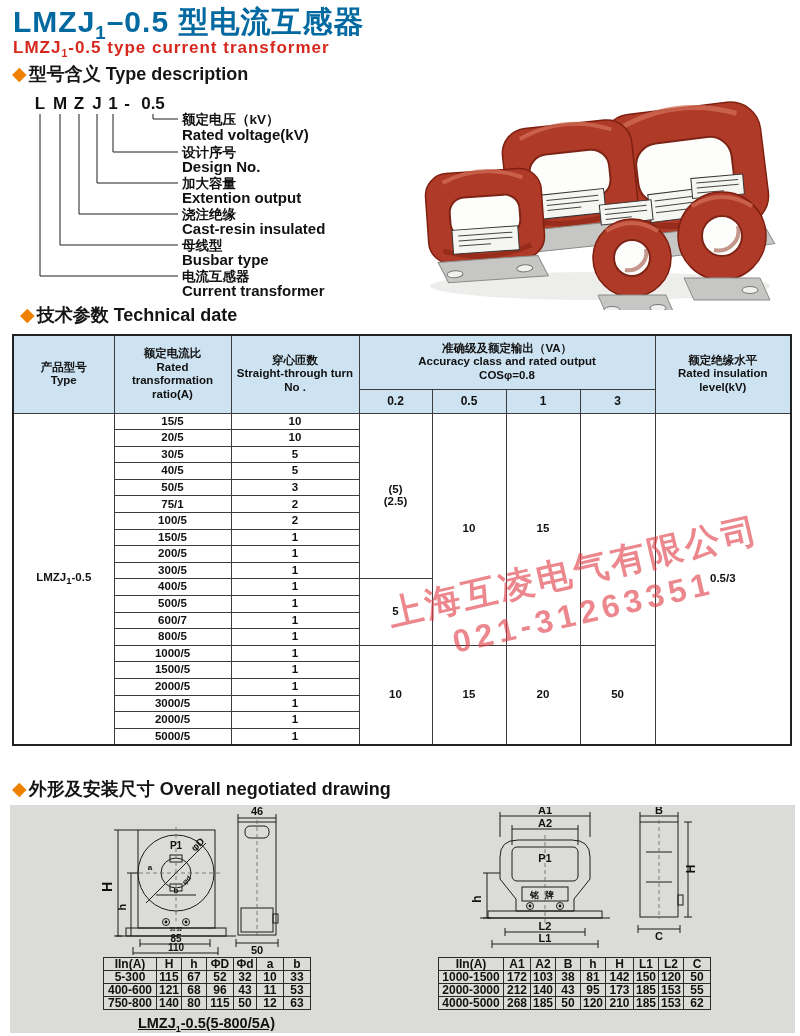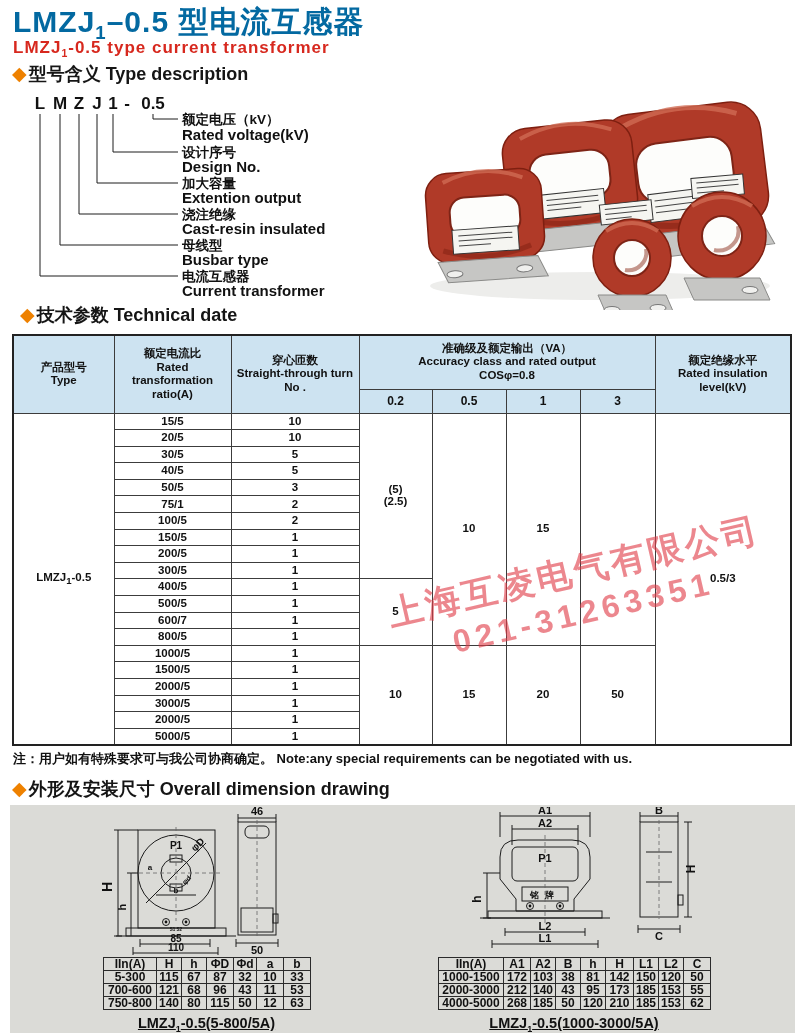--- a/index.html
+++ b/index.html
@@ -301,23 +301,22 @@
           <td>1</td>
         </tr>
     </tbody>
   </table>
 
   <div class="watermark">
     <div class="w1">上海互凌电气有限公司</div>
     <div class="w2">021-31263351</div>
   </div>
 
-  <div class="note">注：用户如有特殊要求可与我公司协商确定。  Note:any special requirements can be negotiated with us.</div>
-
-  <div class="sec sec3"><span class="dia">◆</span><span>外形及安装尺寸 Overall dimension drawing</span></div>
+
+  <div class="sec sec3"><span class="dia">◆</span><span>外形及安装尺寸 Overall negotiated drawing</span></div>
 
   <div class="panel">
 
     <svg style="left:78px;top:2px;" width="250" height="150" viewBox="0 0 250 150">
       <g class="ln">
         <rect x="50" y="23" width="77" height="98"></rect>
         <circle cx="88" cy="66" r="38"></circle>
         <circle cx="88" cy="66" r="15"></circle>
         <rect x="82" y="48" width="12" height="7"></rect>
         <rect x="82" y="77" width="12" height="7"></rect>
@@ -392,27 +391,27 @@
             <th>h</th>
             <th>ΦD</th>
             <th>Φd</th>
             <th>a</th>
             <th>b</th>
       </tr>
       <tr>
             <td>5-300</td>
             <td>115</td>
             <td>67</td>
-            <td>87</td>
+            <td>52</td>
             <td>32</td>
             <td>10</td>
             <td>33</td>
           </tr>
       <tr>
-            <td>700-600</td>
+            <td>400-600</td>
             <td>121</td>
             <td>68</td>
             <td>96</td>
             <td>43</td>
             <td>11</td>
             <td>53</td>
           </tr>
       <tr>
             <td>750-800</td>
             <td>140</td>
@@ -539,16 +538,15 @@
             <td>185</td>
             <td>50</td>
             <td>120</td>
             <td>210</td>
             <td>185</td>
             <td>153</td>
             <td>62</td>
           </tr>
     </tbody>
       </table>
-    <div class="capt" style="left:428px;top:210px;width:272px;"><span>LMZJ</span><sub>1</sub><span>-0.5(1000-3000/5A)</span></div>
 
   </div>
 </div>
 
 </body></html>

